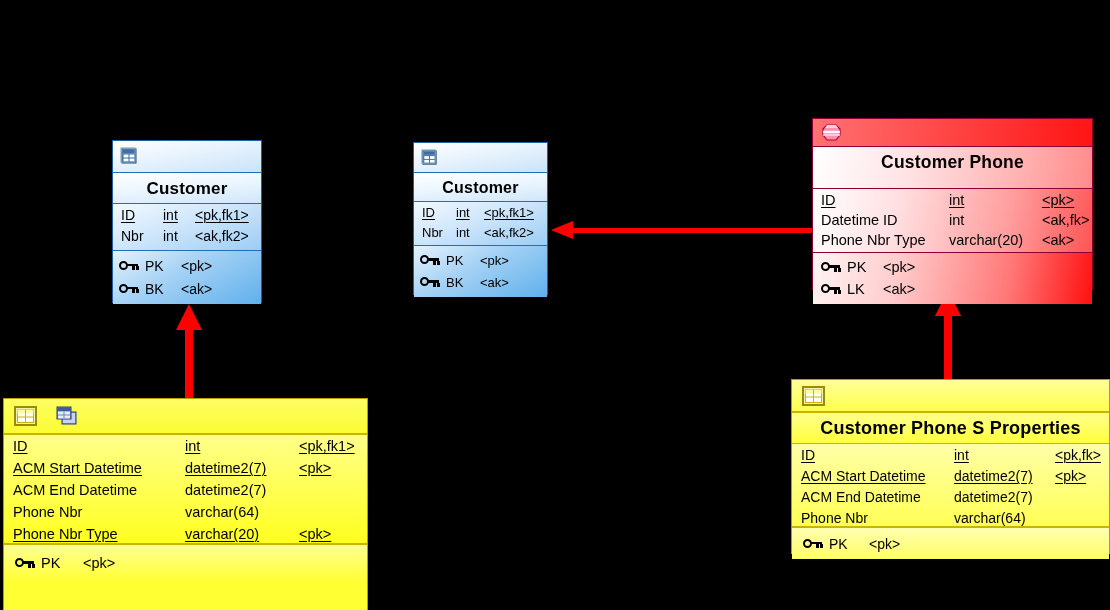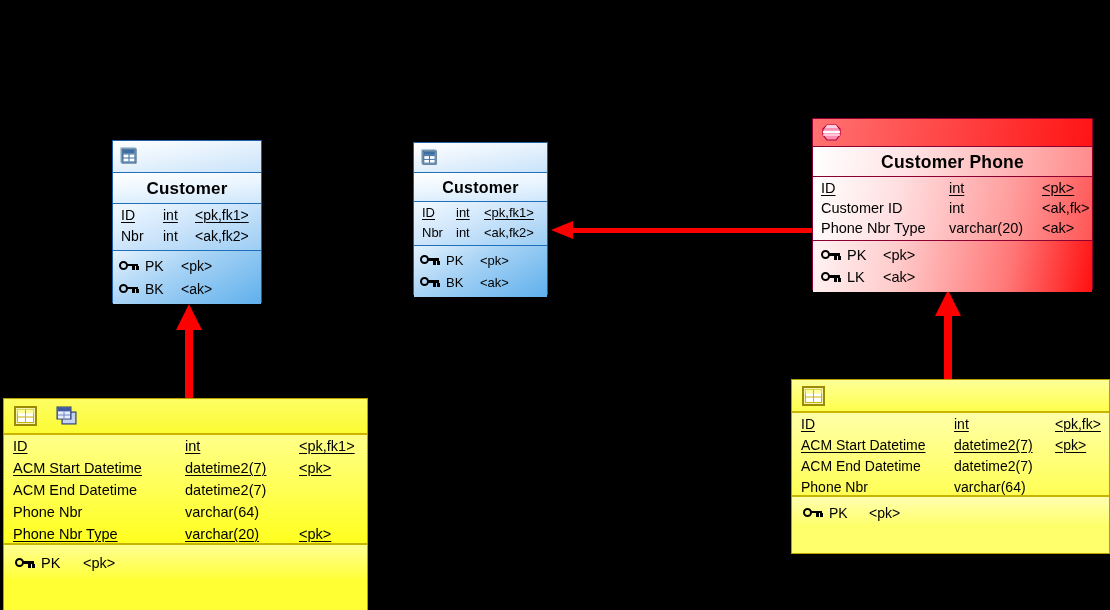--- a/index.html
+++ b/index.html
@@ -191,29 +191,29 @@
     <div class="iconbar" style="height:28px;">
       <span>
         <svg class="ic" width="24" height="20" viewBox="0 0 24 20">
           <polygon points="4,6 8,2 17,2 21,6 21,12 17,17 8,17 4,12" fill="#ff8fb0" stroke="#b00040" stroke-width="1.2"></polygon>
           <path d="M4,9 L21,9" stroke="#ffffff" stroke-width="2.4"></path>
           <path d="M4,12 L21,12" stroke="#ffd5e2" stroke-width="1.6"></path>
           <polygon points="8,2 17,2 19,5 6,5" fill="#ffd0e0"></polygon>
         </svg>
       </span>
     </div>
-    <div class="title" style="height:30px;line-height:30px;font-size:17.5px;">Customer Phone</div>
+    <div class="title" style="height:42px;line-height:30px;font-size:17.5px;">Customer Phone</div>
     <div class="attrs" style="height:64px;padding-left:8px;">
       <div class="row" style="height:20px;">
         <span class="c-name u" style="width:128px">ID</span>
         <span class="c-type u" style="width:93px">int</span>
         <span class="c-flag u">&lt;pk&gt;</span>
       </div>
       <div class="row" style="height:20px;">
-        <span class="c-name" style="width:128px">Customer ID</span>
+        <span class="c-name" style="width:128px">Datetime ID</span>
         <span class="c-type" style="width:93px">int</span>
         <span class="c-flag">&lt;ak,fk&gt;</span>
       </div>
       <div class="row" style="height:20px;">
         <span class="c-name" style="width:128px">Phone Nbr Type</span>
         <span class="c-type" style="width:93px">varchar(20)</span>
         <span class="c-flag">&lt;ak&gt;</span>
       </div>
     </div>
     <div class="keys" style="padding-left:8px;">
@@ -309,20 +309,21 @@
       <span>
         <svg class="ic" width="24" height="22" viewBox="0 0 24 22">
           <rect x="1" y="2" width="21" height="18" fill="#f2f2b0" stroke="#9a8b00" stroke-width="2"></rect>
           <rect x="3.5" y="4.5" width="16" height="13" fill="#ffffff" stroke="#c9b400" stroke-width="1"></rect>
           <rect x="3.5" y="4.5" width="16" height="4" fill="#fdfd9a"></rect>
           <line x1="11.5" y1="4.5" x2="11.5" y2="17.5" stroke="#c9b400" stroke-width="1"></line>
           <line x1="3.5" y1="12" x2="19.5" y2="12" stroke="#c9b400" stroke-width="1"></line>
         </svg>
       </span>
     </div>
+    <div class="title" style="height:31px;line-height:31px;font-size:18px;">Customer Phone S Properties</div>
     <div class="attrs" style="height:84px;padding-left:9px;">
       <div class="row" style="height:21px;">
         <span class="c-name u" style="width:153px">ID</span>
         <span class="c-type u" style="width:101px">int</span>
         <span class="c-flag u">&lt;pk,fk&gt;</span>
       </div>
       <div class="row" style="height:21px;">
         <span class="c-name u" style="width:153px">ACM Start Datetime</span>
         <span class="c-type u" style="width:101px">datetime2(7)</span>
         <span class="c-flag u">&lt;pk&gt;</span>

